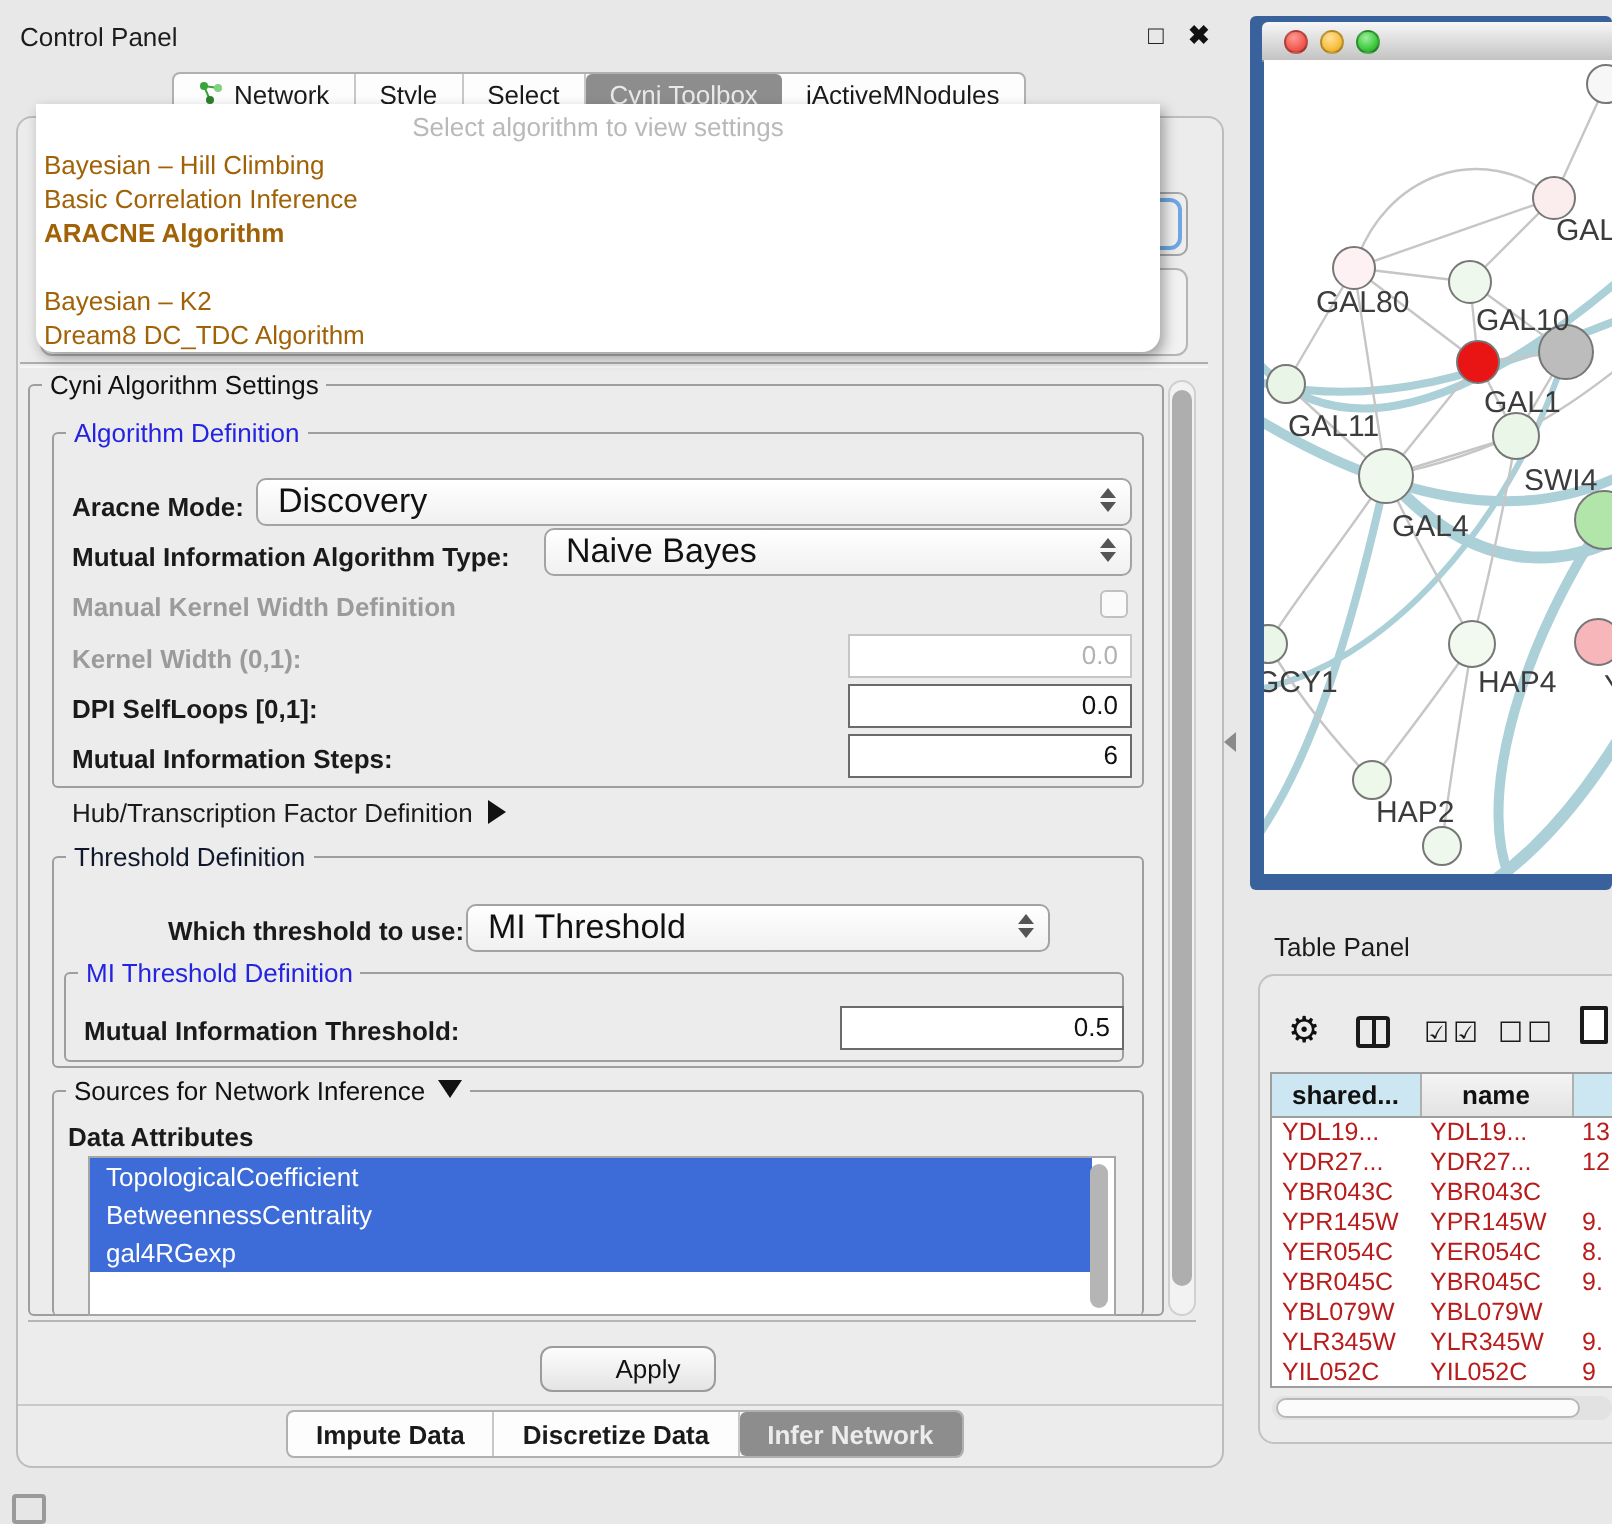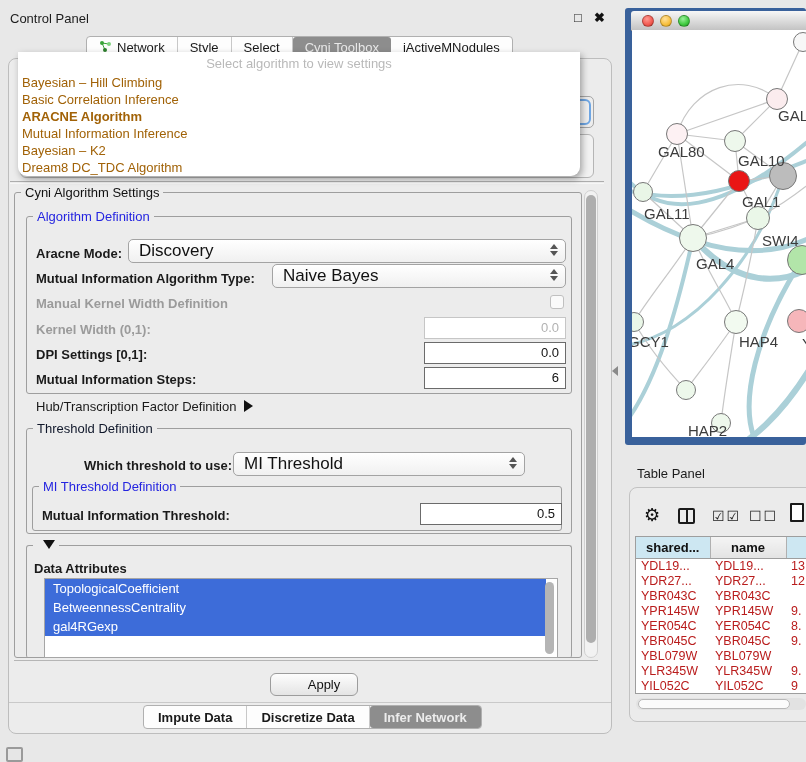--- a/index.html
+++ b/index.html
@@ -189,21 +189,20 @@
   <div class="abs hfrag1"></div>
   <div class="abs hfrag-btn"></div>
   <div class="abs hfrag2"></div>
   <div class="abs sep1"></div>
 
   <div class="abs dropdown">
     <div class="dd-ph">Select algorithm to view settings</div>
     <div class="dd-item" style="top:22px">Bayesian – Hill Climbing</div>
     <div class="dd-item" style="top:39px">Basic Correlation Inference</div>
     <div class="dd-item bold" style="top:56px">ARACNE Algorithm</div>
-    <div class="dd-item" style="top:73px">Mutual Information Inference</div>
     <div class="dd-item" style="top:90px">Bayesian – K2</div>
     <div class="dd-item" style="top:107px">Dream8 DC_TDC Algorithm</div>
   </div>
 
   <div class="grp" style="left:14px;top:192px;width:568px;height:466px">
     <span class="gtitle">Cyni Algorithm Settings</span>
   </div>
   <div class="abs vscroll">
       <div class="vthumb"></div>
     </div>
@@ -229,21 +228,21 @@
         <i class="dn"></i>
       </span>
   </div>
 
   <span class="fld-label dis" style="left:36px;top:296px">Manual Kernel Width Definition</span>
   <div class="checkbox" style="left:550px;top:295px"></div>
 
   <span class="fld-label dis" style="left:36px;top:322px">Kernel Width (0,1):</span>
   <div class="tfield dis" style="left:424px;top:317px;width:142px;height:22px">0.0</div>
 
-  <span class="fld-label" style="left:36px;top:347px">DPI Settings [0,1]:</span>
+  <span class="fld-label" style="left:36px;top:347px">DPI SelfLoops [0,1]:</span>
   <div class="tfield" style="left:424px;top:342px;width:142px;height:22px">0.0</div>
 
   <span class="fld-label" style="left:36px;top:372px">Mutual Information Steps:</span>
   <div class="tfield" style="left:424px;top:367px;width:142px;height:22px">6</div>
 
   <span class="plain-label" style="left:36px;top:399px"><span>Hub/Transcription Factor Definition</span><span class="arrow-right"></span></span>
 
   <div class="grp" style="left:26px;top:428px;width:546px;height:106px">
     <span class="gtitle green">Threshold Definition</span>
   </div>
@@ -256,21 +255,21 @@
       </span>
   </div>
 
   <div class="grp" style="left:32px;top:486px;width:530px;height:45px">
     <span class="gtitle blue">MI Threshold Definition</span>
   </div>
   <span class="fld-label" style="left:42px;top:508px">Mutual Information Threshold:</span>
   <div class="tfield" style="left:420px;top:503px;width:142px;height:22px">0.5</div>
 
   <div class="grp" style="left:26px;top:545px;width:546px;height:113px;border-bottom:none">
-    <span class="gtitle"><span class="arrow-down"></span></span>
+    <span class="gtitle"><span>Sources for Network Inference</span><span class="arrow-down"></span></span>
   </div>
   <span class="fld-label" style="left:34px;top:561px">Data Attributes</span>
   <div class="abs attr-list">
     <div class="attr-item">TopologicalCoefficient</div>
     <div class="attr-item">BetweennessCentrality</div>
     <div class="attr-item">gal4RGexp</div>
     <div class="list-scroll"></div>
   </div>
 
   <div class="abs sep2"></div>
@@ -349,21 +348,21 @@
         <div class="net-node" style="left: 47px; top: 194px; width: 28px; height: 28px; background: rgb(238, 248, 236);"></div>
         <div class="net-label" style="left: 64px; top: 225px;">GAL4</div>
         <div class="net-node" style="left: 155px; top: 215px; width: 30px; height: 30px; background: rgb(178, 229, 169);"></div>
         <div class="net-node" style="left: -8px; top: 282px; width: 20px; height: 20px; background: rgb(234, 247, 232);"></div>
         <div class="net-label" style="left: -4px; top: 303px;">GCY1</div>
         <div class="net-node" style="left: 92px; top: 280px; width: 24px; height: 24px; background: rgb(242, 250, 240);"></div>
         <div class="net-label" style="left: 107px; top: 303px;">HAP4</div>
         <div class="net-node" style="left: 155px; top: 279px; width: 24px; height: 24px; background: rgb(246, 182, 186);"></div>
         <div class="net-label" style="left: 170px; top: 305px;">Y</div>
         <div class="net-node" style="left: 44px; top: 350px; width: 20px; height: 20px; background: rgb(237, 248, 235);"></div>
-        <div class="net-label" style="left: 56px; top: 368px; margin-top: 24px;">HAP2</div>
+        <div class="net-label" style="left: 56px; top: 368px;">HAP2</div>
         <div class="net-node" style="left: 79px; top: 383px; width: 20px; height: 20px; background: rgb(238, 248, 236);"></div>
       </div>
   </div>
 
   <span class="abs tp-title">Table Panel</span>
   <div class="abs tp-panel"></div>
   <span class="abs tp-gear">⚙</span>
   <span class="abs tp-split"></span>
   <span class="abs tp-checks">☑☑</span>
   <span class="abs tp-unchecks">☐☐</span>

